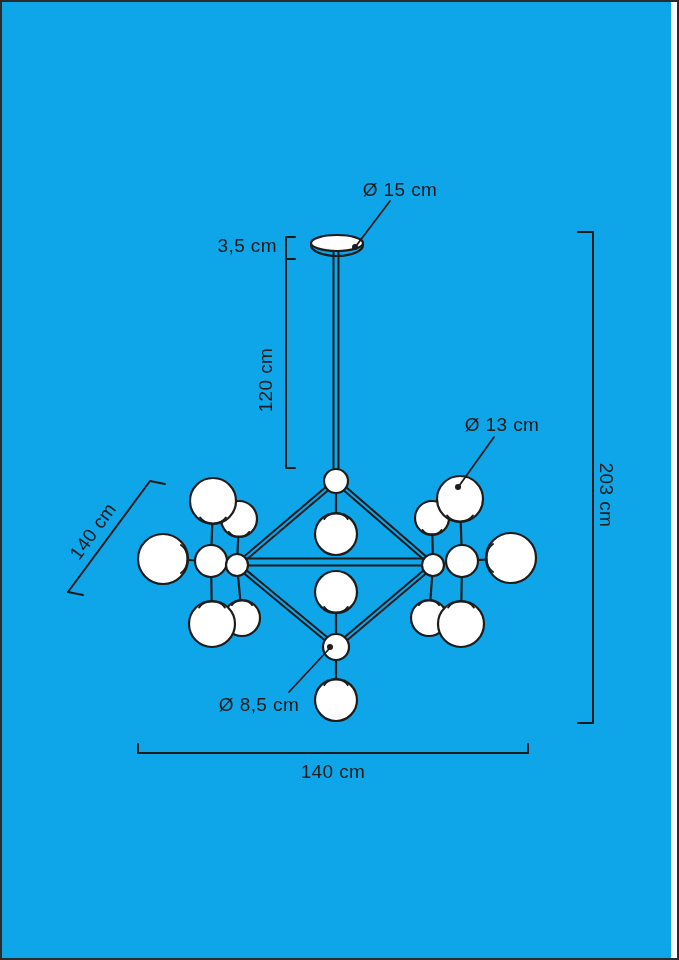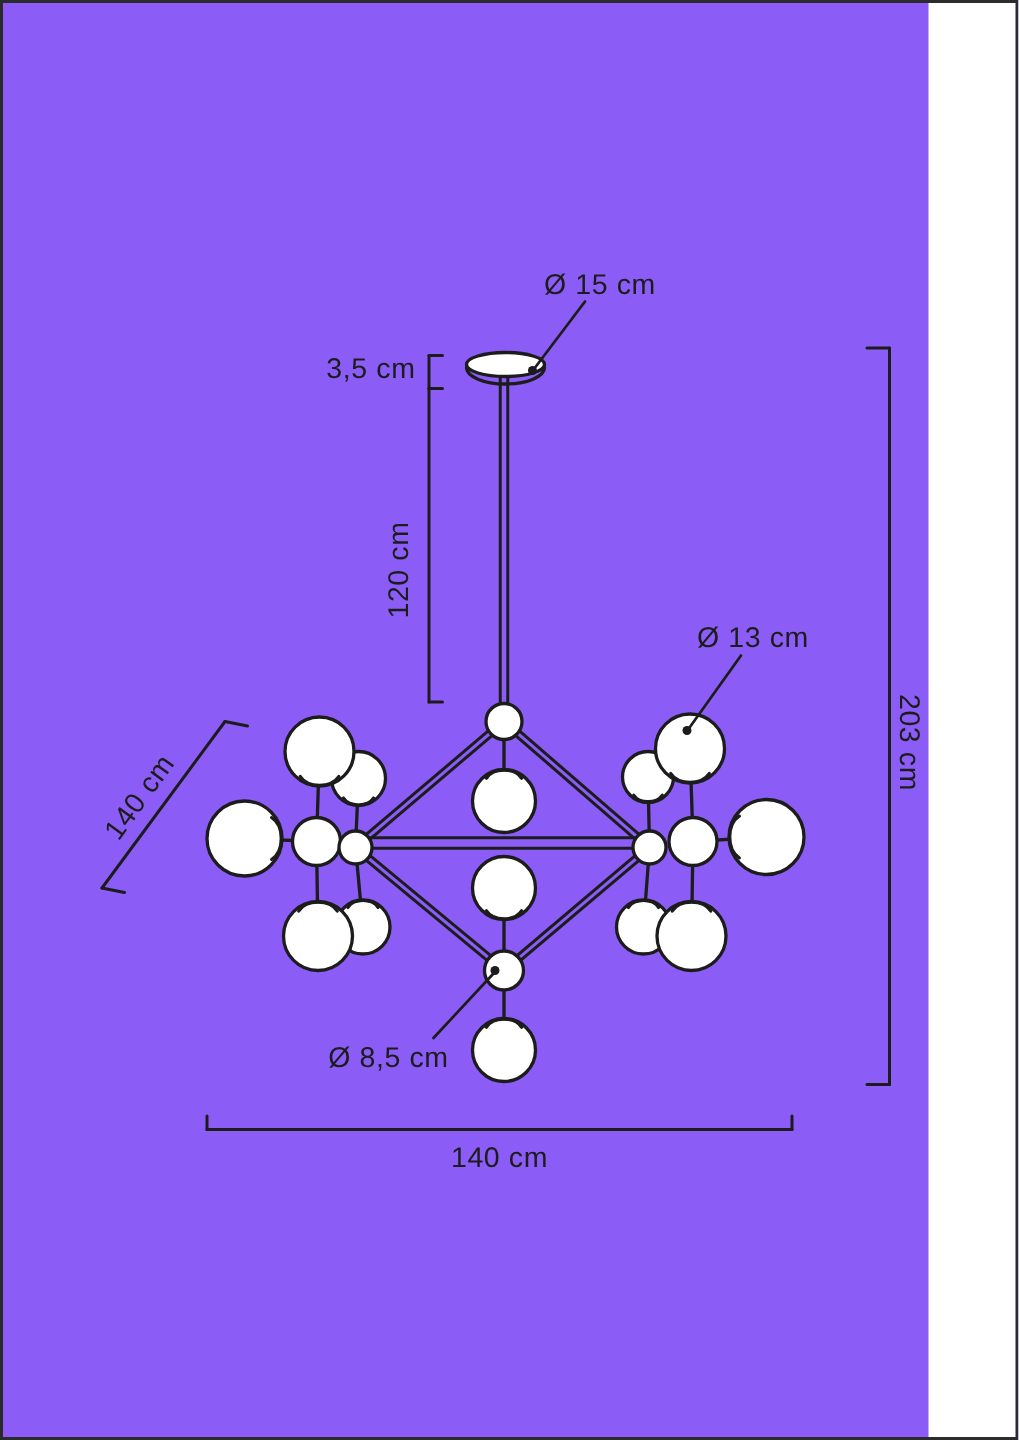--- a/index.html
+++ b/index.html
@@ -1,16 +1,16 @@
 <!DOCTYPE html>
 <html><head>
 <meta charset="utf-8">
 <style>
   html,body{margin:0;padding:0;background:#ffffff;}
-  .stage{width:619px;height:960px;position:relative;background:#8b5cf6;}
+  .stage{width:671px;height:960px;position:relative;background:#0ea5e9;}
   svg{display:block;}
   .labels text{
     font-family:"Liberation Sans","DejaVu Sans",sans-serif;
     font-size:19px;
     font-weight:500;
     letter-spacing:0.4px;
     fill:#1c1c1c;
   }
 </style>
 </head>

